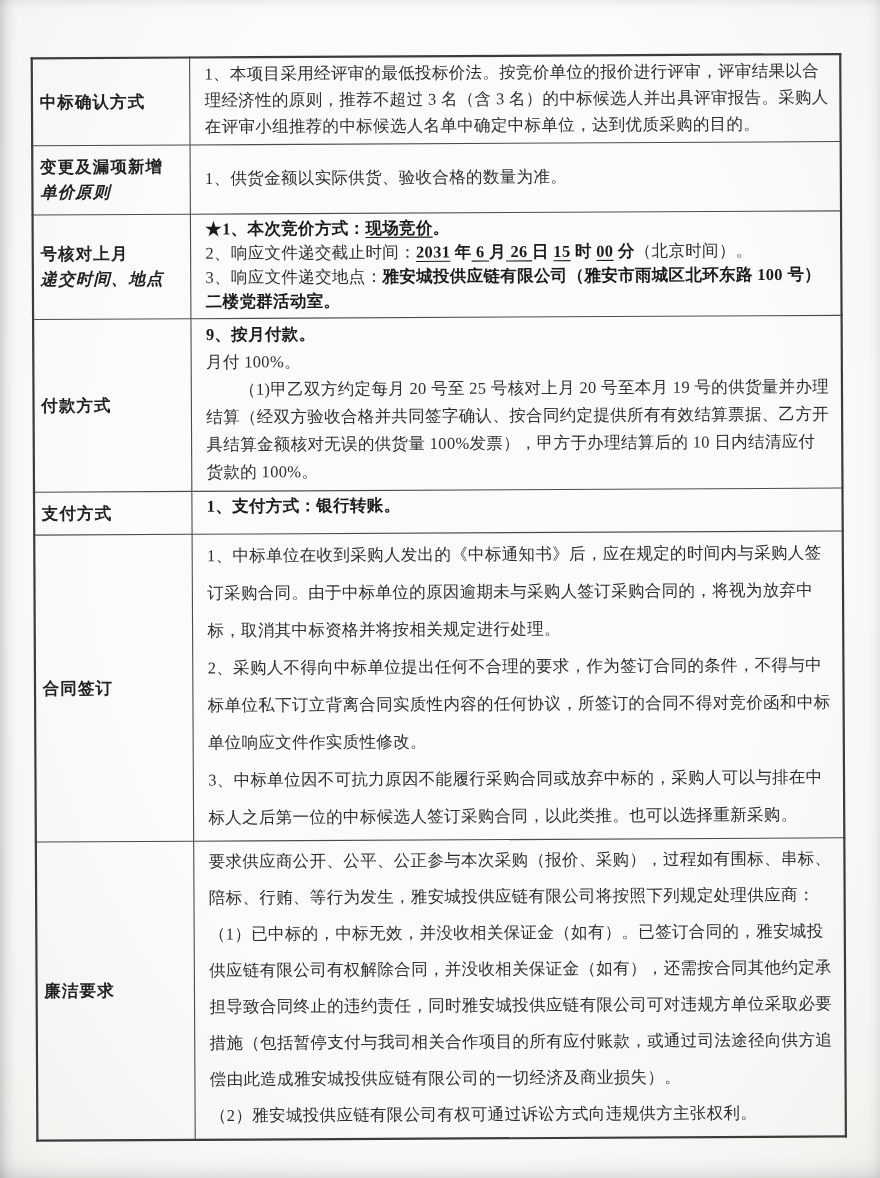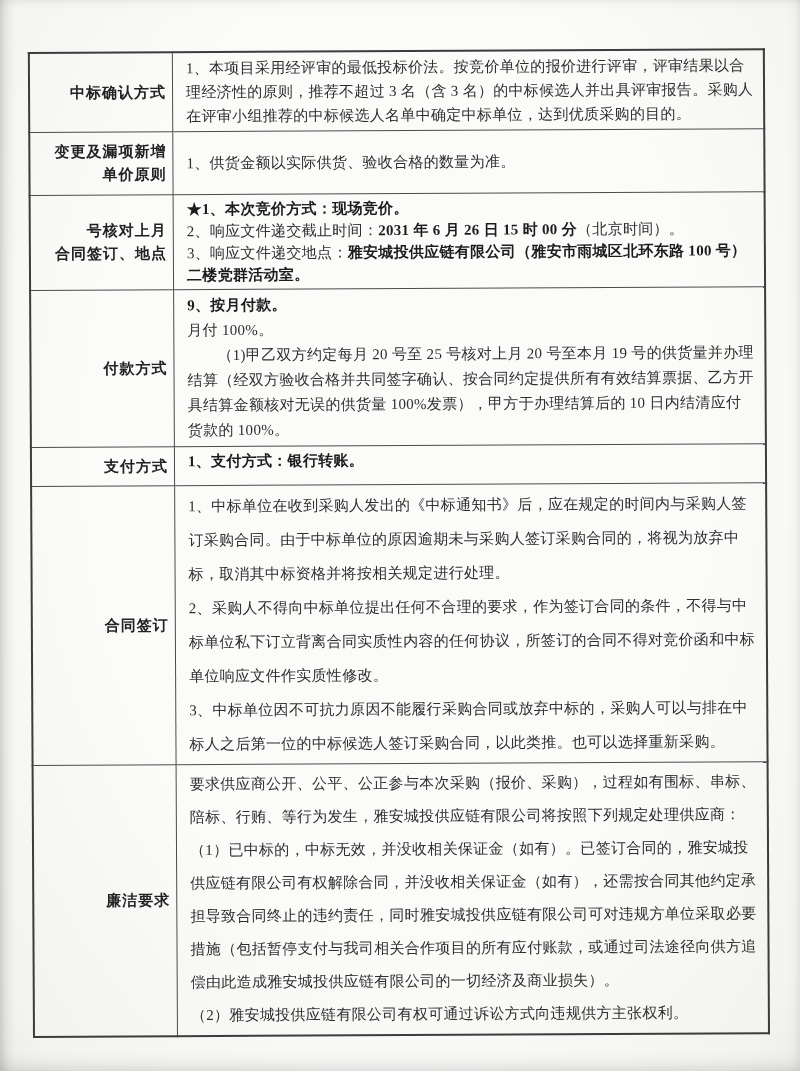--- a/index.html
+++ b/index.html
@@ -26,32 +26,32 @@
     border:2px solid #3c3c3c;
     color:#2e2e2e;
   }
   table.doc th, table.doc td{
     border:1px solid #4c4c4c;
     vertical-align:middle;
   }
   th.hdr{
     width:130px;
     font-size:15px;font-weight:bold;color:#222;
-    text-align:right;padding:0 6px;letter-spacing:1px;
+    text-align:left;padding:0 6px;letter-spacing:1px;
   }
-  .hline + .hline{margin-top:4px;}
+  .hline + .hline{margin-top:4px;font-style:italic;}
   td.content{
     font-size:15px;line-height:24px;
     padding:3px 9px 3px 13px;
     letter-spacing:.3px;
   }
   p.para{margin:0;}
   p.para.indent{text-indent:2em;}
   .b{font-weight:bold;color:#1c1c1c;}
-  .u{text-underline-offset:3px;}
+  .u{text-decoration:underline;text-underline-offset:3px;}
   
   tr.r1 td.content{line-height:24px;}
   tr.r2 td.content{line-height:22px;}
   tr.r3 td.content{line-height:22px;}
   tr.r4 td.content{line-height:25px;}
   tr.r5 td.content{line-height:22px;}
   tr.r6 td.content{line-height:34px;}
   tr.r7 td.content{line-height:33px;}
   .page-footer{
     position:absolute;left:0;top:1000px;width:100%;
@@ -79,21 +79,21 @@
               <div class="hline">变更及漏项新增</div>
               <div class="hline">单价原则</div>
             </th>
           <td class="content" style="height:56px">
               <p class="para"><span class="">1、供货金额以实际供货、验收合格的数量为准。</span></p>
             </td>
         </tr>
         <tr class="r3">
           <th class="hdr">
               <div class="hline">号核对上月</div>
-              <div class="hline">合同签订、地点</div>
+              <div class="hline">递交时间、地点</div>
             </th>
           <td class="content" style="height:84px">
               <p class="para"><span class="b ">★1、本次竞价方式：</span><span class="b u">现场竞价</span><span class="b ">。</span></p>
               <p class="para"><span class="">2、响应文件递交截止时间：</span><span class="b u">2031</span><span class="b "> 年</span><span class="b u"> 6 </span><span class="b ">月</span><span class="b u"> 26 </span><span class="b ">日 </span><span class="b u">15</span><span class="b "> 时 </span><span class="b u">00</span><span class="b "> 分</span><span class="">（北京时间）。</span></p>
               <p class="para"><span class="">3、响应文件递交地点：</span><span class="b ">雅安城投供应链有限公司（雅安市雨城区北环东路 100 号）二楼党群活动室。</span></p>
             </td>
         </tr>
         <tr class="r4">
           <th class="hdr">
               <div class="hline">付款方式</div>

